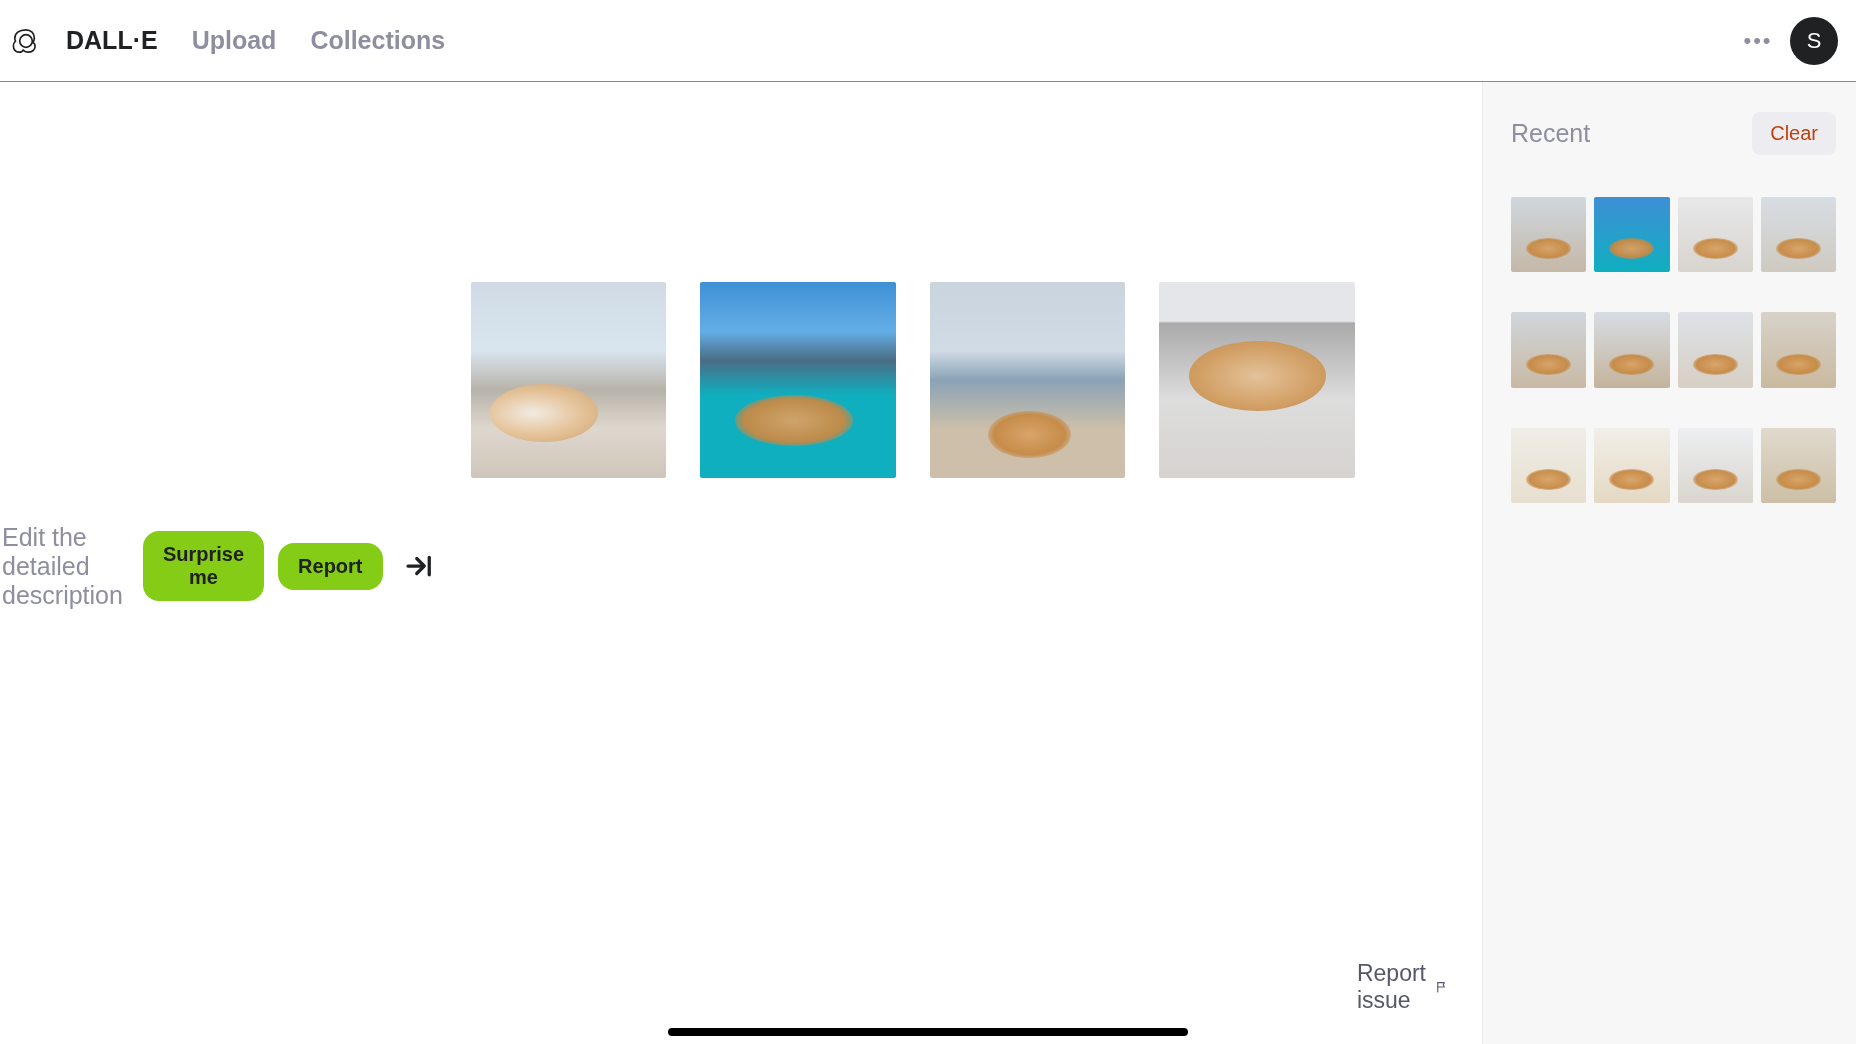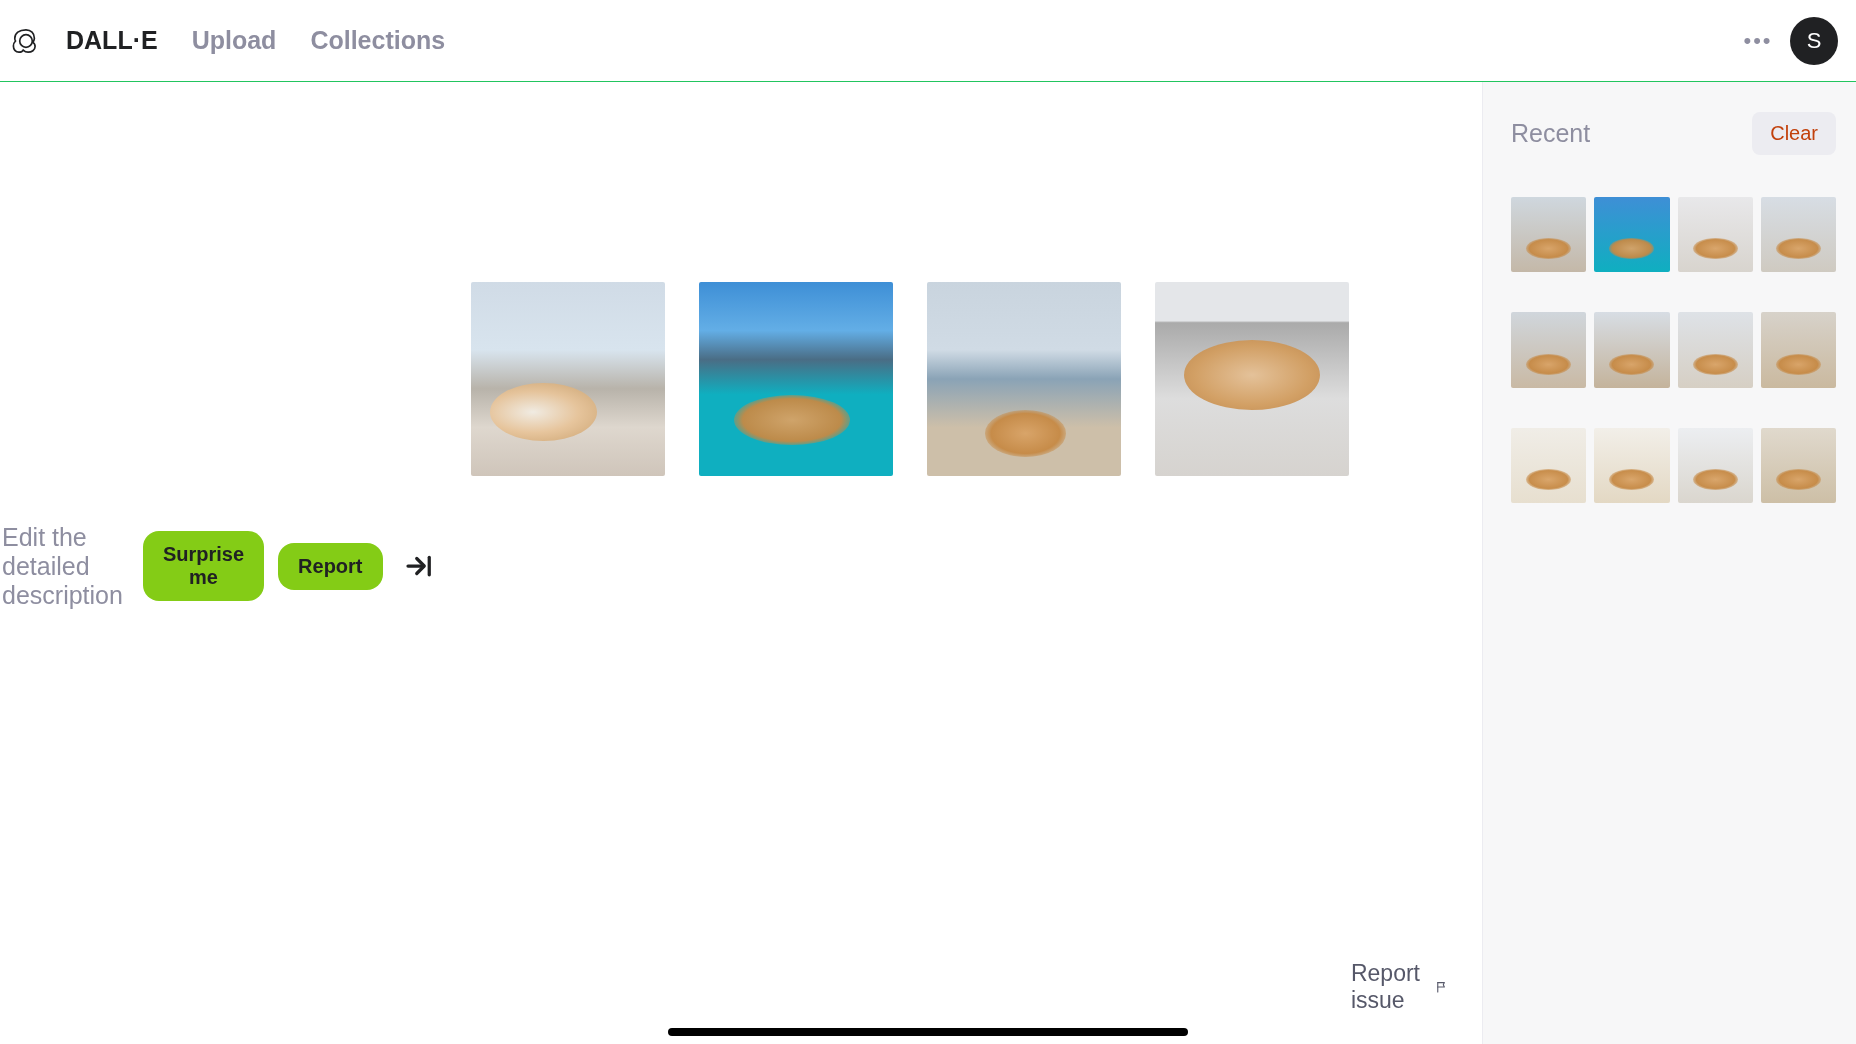--- a/index.html
+++ b/index.html
@@ -194,21 +194,21 @@
       justify-content: flex-end;
       align-items: center;
       padding: 0 34px 30px 0;
     }
     .report-link {
       font-size: 23px;
       color: #565869;
       cursor: pointer;
       display: flex;
       align-items: center;
-      gap: 6px;
+      gap: 0;
     }
 
     
     .home-handle {
       position: absolute;
       bottom: 8px;
       left: 50%;
       transform: translateX(-50%);
       width: 520px;
       height: 8px;

